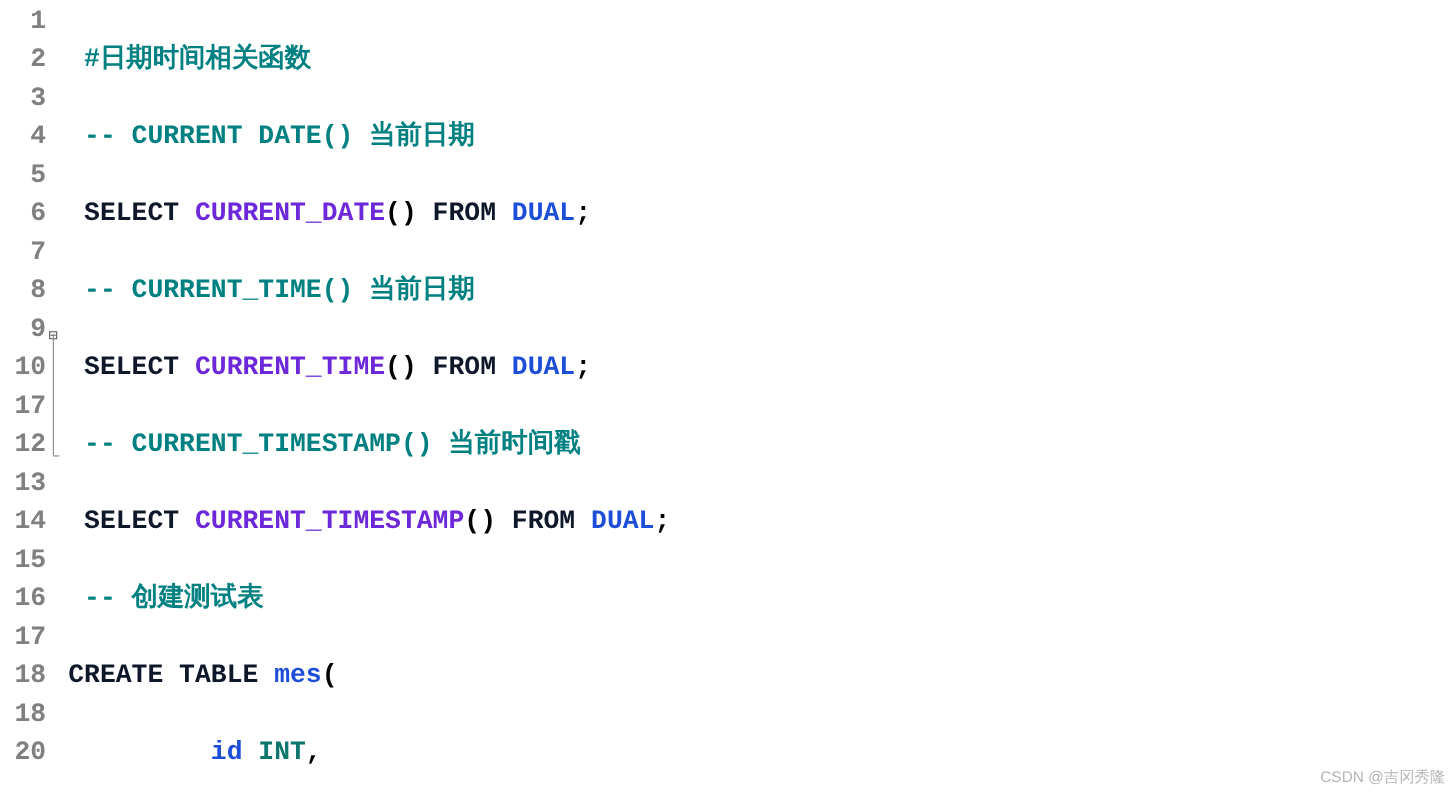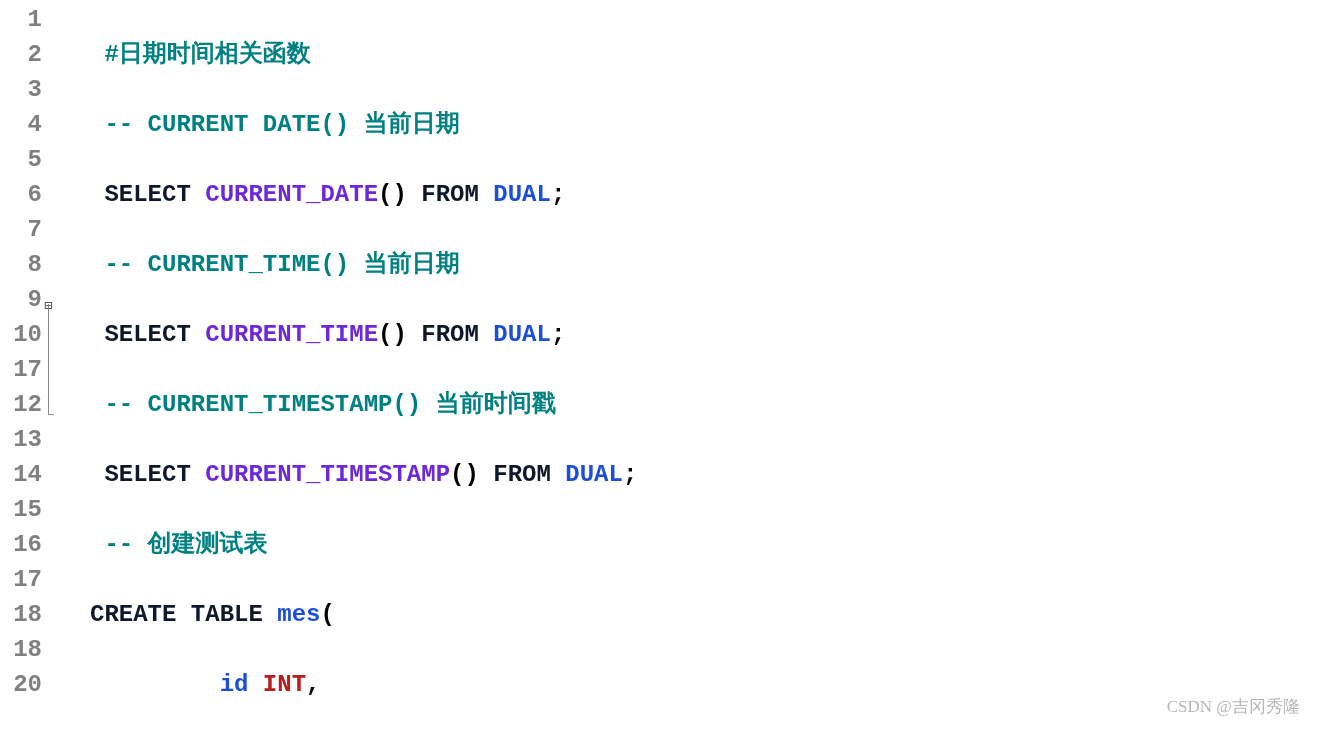--- a/index.html
+++ b/index.html
@@ -56,36 +56,35 @@
     height: 1px;
     background: #888;
   }
   .code {
     white-space: pre;
     padding-top: 2px;
     padding-left: 2px;
   }
   .code div {
     height: 35px;
-    margin-left: 28px;
   }
   .kw   { color: #0f172a; }      
   .fn   { color: #6d28d9; }      
-  .ty   { color: #b91c1c; }      
+  .ty   { color: #0f766e; }      
   .cmt  { color: #008080; }      
   .id   { color: #1d4ed8; }      
   .punc { color: #000000; }      
   .watermark {
     position: fixed;
-    right: 24px;
+    right: 10px;
     bottom: 6px;
-    font-size: 17px;
+    font-size: 14px;
     font-weight: normal;
     color: rgba(120,120,120,0.55);
-    font-family: Liberation Serif, serif;
+    font-family: Liberation Sans, sans-serif;
   }
 </style>
 </head>
 <body>
 
 <div class="editor">
   <div class="gutter">
     <div>1</div>
     <div>2</div>
     <div>3</div>

